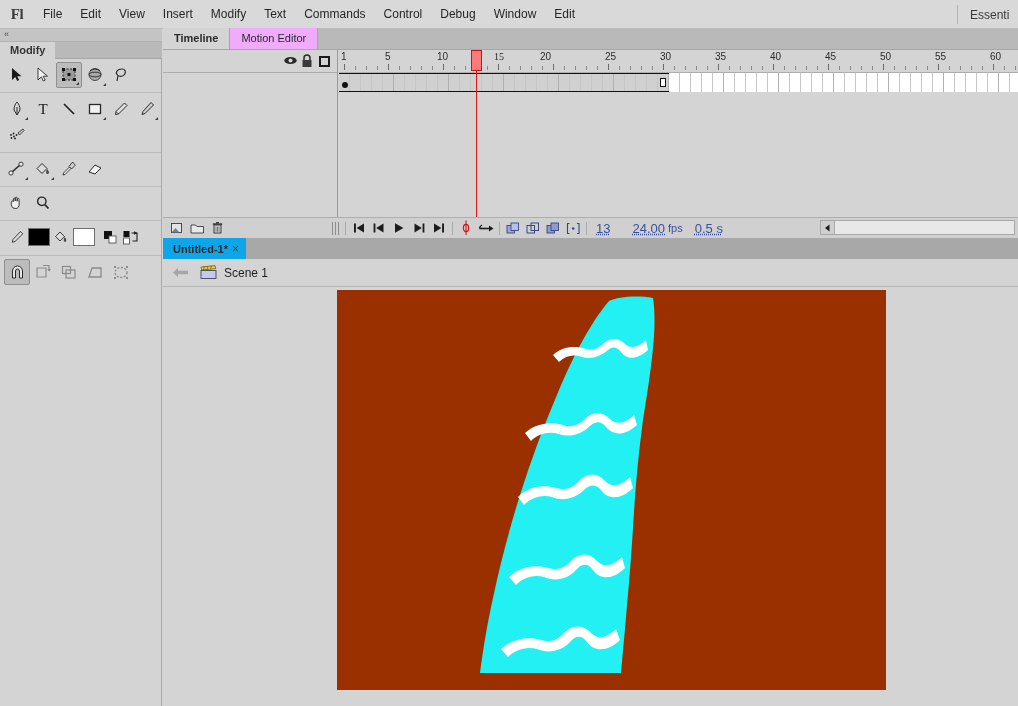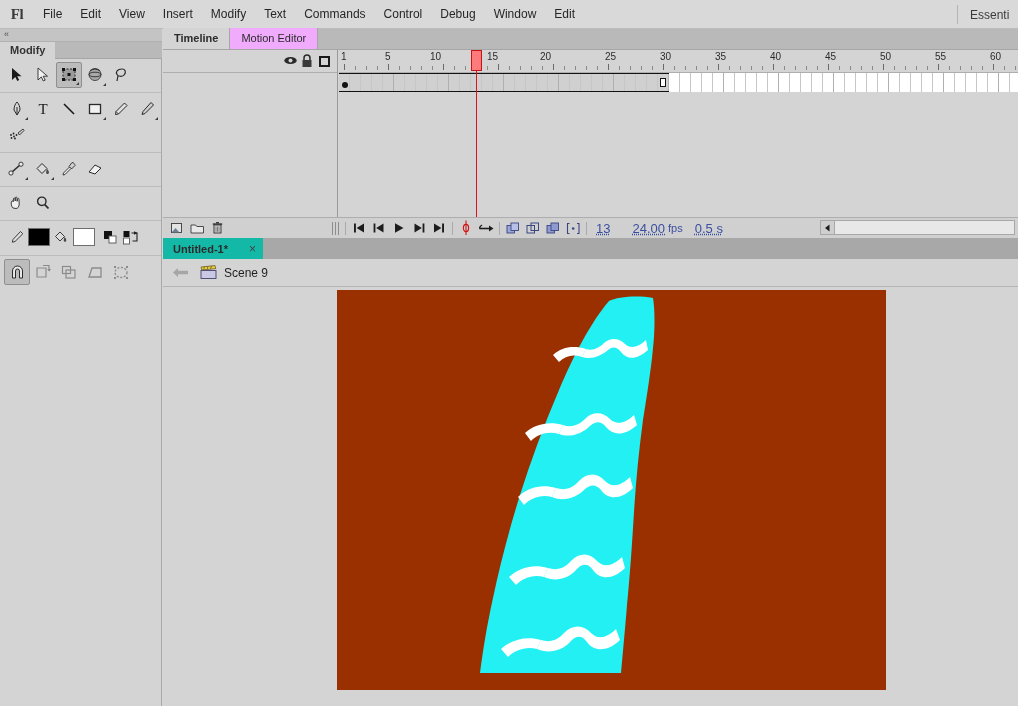--- a/index.html
+++ b/index.html
@@ -175,22 +175,22 @@
   #tl-sb-left { width: 14px; height: 13px; display: flex; align-items: center; justify-content: center;
     background: #cfcfcf; border-right: 1px solid #a8a8a8; }
   #tl-sb-thumb { flex: 1; height: 13px; background: #e8e8e8; }
 
   
   #doctab-bar {
     position: absolute; left: 163px; top: 238px; width: 855px; height: 21px;
     background: #a8a8a8; display: flex; align-items: flex-end;
   }
   #doc-tab {
-    height: 21px; background: #14b8a6; display: flex; align-items: center;
-    padding: 0 7px 0 10px; font-size: 11px; font-weight: bold; color: #2b2b2b; gap: 21px;
+    height: 21px; background: #0ea5e9; display: flex; align-items: center;
+    padding: 0 7px 0 10px; font-size: 11px; font-weight: bold; color: #2b2b2b; gap: 4px;
   }
   #doc-tab-close { font-size: 12px; color: #444; font-weight: normal; cursor: default; }
 
   
   #scene-bar {
     position: absolute; left: 163px; top: 259px; width: 855px; height: 28px;
     background: #d4d4d4; border-bottom: 1px solid #b5b5b5;
     display: flex; align-items: center;
   }
   #back-arrow { margin-left: 9px; }
@@ -478,27 +478,27 @@
             <div class="ruler-tick" style="left: 16px;"></div>
             <div class="ruler-tick" style="left: 27px;"></div>
             <div class="ruler-tick" style="left: 38px;"></div>
             <div class="ruler-tick major" style="left: 49px;"></div>
             <div class="ruler-num" style="left: 46px;">5</div>
             <div class="ruler-tick" style="left: 60px;"></div>
             <div class="ruler-tick" style="left: 71px;"></div>
             <div class="ruler-tick" style="left: 82px;"></div>
             <div class="ruler-tick" style="left: 93px;"></div>
             <div class="ruler-tick major" style="left: 104px;"></div>
-            <div class="ruler-num" style="left: 91px;">10</div>
+            <div class="ruler-num" style="left: 98px;">10</div>
             <div class="ruler-tick" style="left: 115px;"></div>
             <div class="ruler-tick" style="left: 126px;"></div>
             <div class="ruler-tick" style="left: 137px;"></div>
             <div class="ruler-tick" style="left: 148px;"></div>
             <div class="ruler-tick major" style="left: 159px;"></div>
-            <div class="ruler-num" style="left: 148px;">15</div>
+            <div class="ruler-num" style="left: 155px; font-family: Liberation Serif, serif;">15</div>
             <div class="ruler-tick" style="left: 170px;"></div>
             <div class="ruler-tick" style="left: 181px;"></div>
             <div class="ruler-tick" style="left: 192px;"></div>
             <div class="ruler-tick" style="left: 203px;"></div>
             <div class="ruler-tick major" style="left: 214px;"></div>
             <div class="ruler-num" style="left: 201px;">20</div>
             <div class="ruler-tick" style="left: 225px;"></div>
             <div class="ruler-tick" style="left: 236px;"></div>
             <div class="ruler-tick" style="left: 247px;"></div>
             <div class="ruler-tick" style="left: 258px;"></div>
@@ -748,21 +748,21 @@
 
   <div id="scene-bar">
     <svg id="back-arrow" width="17" height="13" viewBox="0 0 17 13">
       <path d="M1 6.5 L6 2 L6 4.8 L16 4.8 L16 8.2 L6 8.2 L6 11 Z" fill="#a6a6a6"></path>
     </svg>
     <svg id="scene-icon" width="18" height="15" viewBox="0 0 18 15">
       <rect x="1" y="5.5" width="15" height="8" fill="#c9c9e6" stroke="#44446a" stroke-width="0.9"></rect>
       <path d="M1 2 L15 0.6 L15.8 3.6 L1.8 5 Z" fill="#e8d24a" stroke="#6a5a1a" stroke-width="0.8"></path>
       <path d="M4.5 1.6 L3.6 4.6 M8 1.2 L7.1 4.2 M11.5 0.9 L10.6 3.9" stroke="#6a5a1a" stroke-width="0.8"></path>
     </svg>
-    <span id="scene-label">Scene 9</span>
+    <span id="scene-label">Scene 1</span>
 
   </div>
 
   <div id="stage-area">
     <div id="stage">
       <svg id="stage-bg" width="549" height="400" viewBox="0 0 549 400">
         <rect id="bg-rect" x="0" y="0" width="549" height="400" fill="#9A3000"></rect>
 
         <path id="water-body" d="M272 11
              C 280 7, 300 5, 316 8

